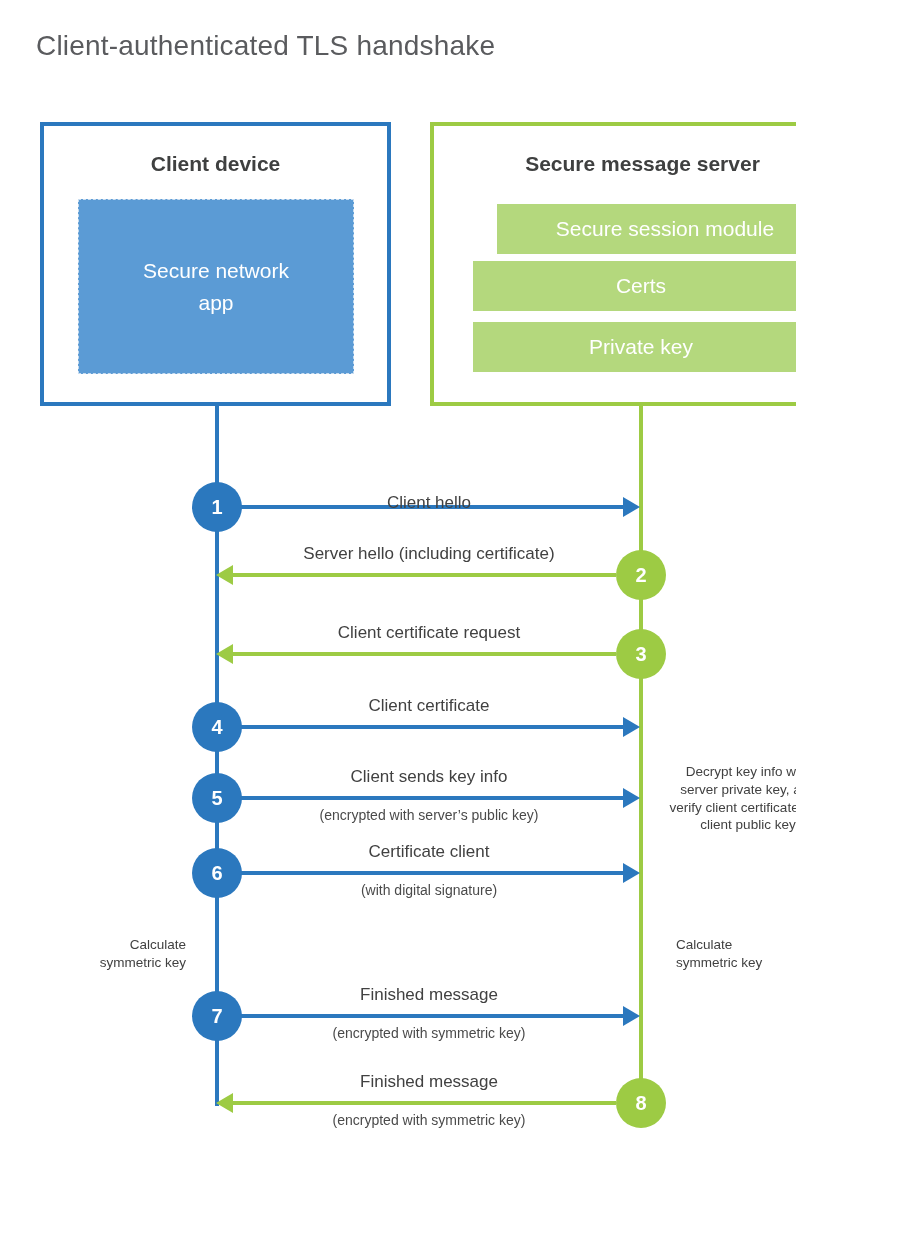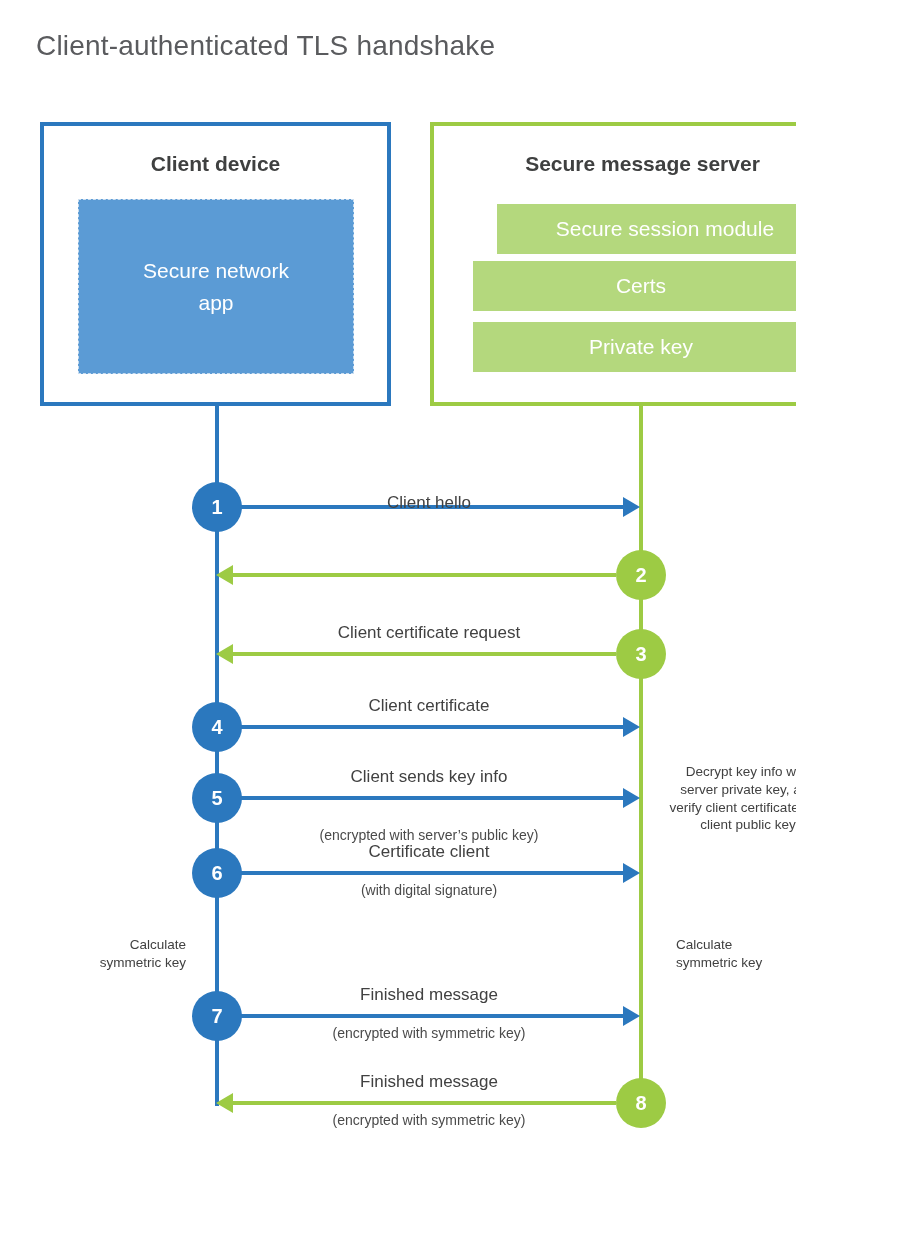--- a/index.html
+++ b/index.html
@@ -80,36 +80,37 @@
   <div class="abs lifeline green"></div>
 
   <div class="abs hline blue" style="left:240px;top:505px;width:384px;"></div>
   <div class="abs head right" style="left:623px;top:497px;"></div>
   <div class="abs badge blue" style="left:192px;top:482px;">1</div>
   <div class="abs msg" style="top:493px;">Client hello</div>
 
   <div class="abs head left" style="left:216px;top:565px;"></div>
   <div class="abs hline green" style="left:233px;top:573px;width:383px;"></div>
   <div class="abs badge green" style="left:616px;top:550px;">2</div>
+  <div class="abs msg" style="top:544px;">Server hello (including certificate)</div>
 
   <div class="abs head left" style="left:216px;top:644px;"></div>
   <div class="abs hline green" style="left:233px;top:652px;width:383px;"></div>
   <div class="abs badge green" style="left:616px;top:629px;">3</div>
   <div class="abs msg" style="top:623px;">Client certificate request</div>
 
   <div class="abs hline blue" style="left:240px;top:725px;width:384px;"></div>
   <div class="abs head right" style="left:623px;top:717px;"></div>
   <div class="abs badge blue" style="left:192px;top:702px;">4</div>
   <div class="abs msg" style="top:696px;">Client certificate</div>
 
   <div class="abs hline blue" style="left:240px;top:796px;width:384px;"></div>
   <div class="abs head right" style="left:623px;top:788px;"></div>
   <div class="abs badge blue" style="left:192px;top:773px;">5</div>
   <div class="abs msg" style="top:767px;">Client sends key info</div>
-  <div class="abs sub" style="top:807px;margin-top:20px;">(encrypted with server’s public key)</div>
+  <div class="abs sub" style="top:807px;">(encrypted with server’s public key)</div>
 
   <div class="abs hline blue" style="left:240px;top:871px;width:384px;"></div>
   <div class="abs head right" style="left:623px;top:863px;"></div>
   <div class="abs badge blue" style="left:192px;top:848px;">6</div>
   <div class="abs msg" style="top:842px;">Certificate client</div>
   <div class="abs sub" style="top:882px;">(with digital signature)</div>
 
   <div class="abs hline blue" style="left:240px;top:1014px;width:384px;"></div>
   <div class="abs head right" style="left:623px;top:1006px;"></div>
   <div class="abs badge blue" style="left:192px;top:991px;">7</div>

